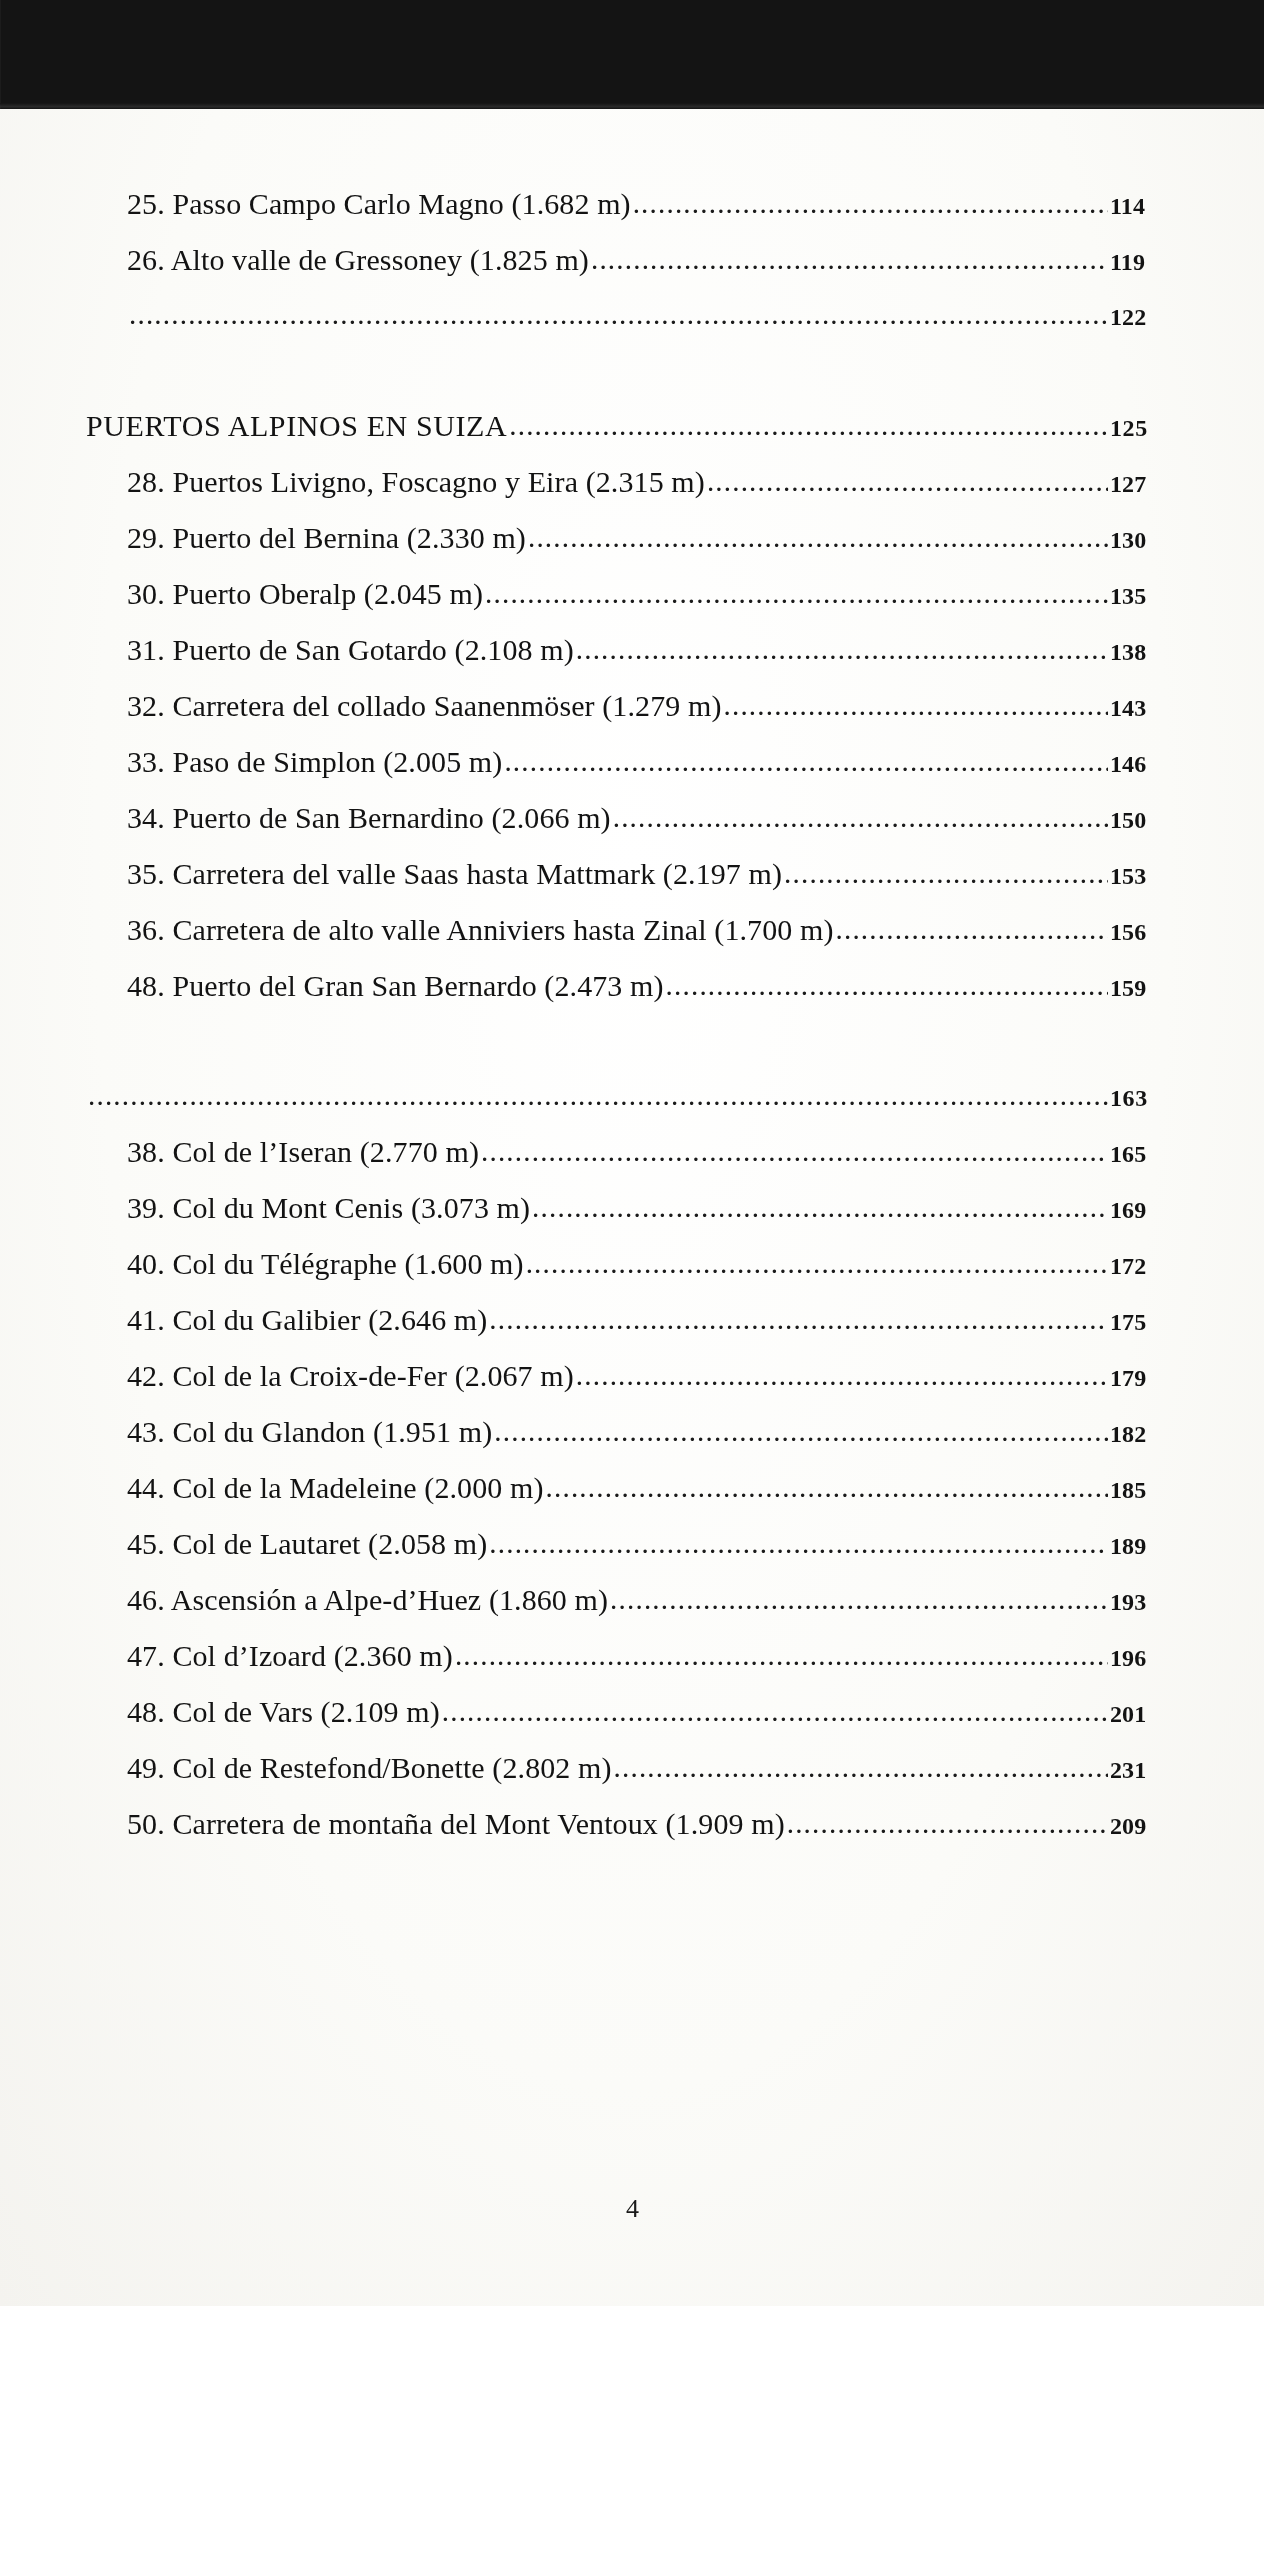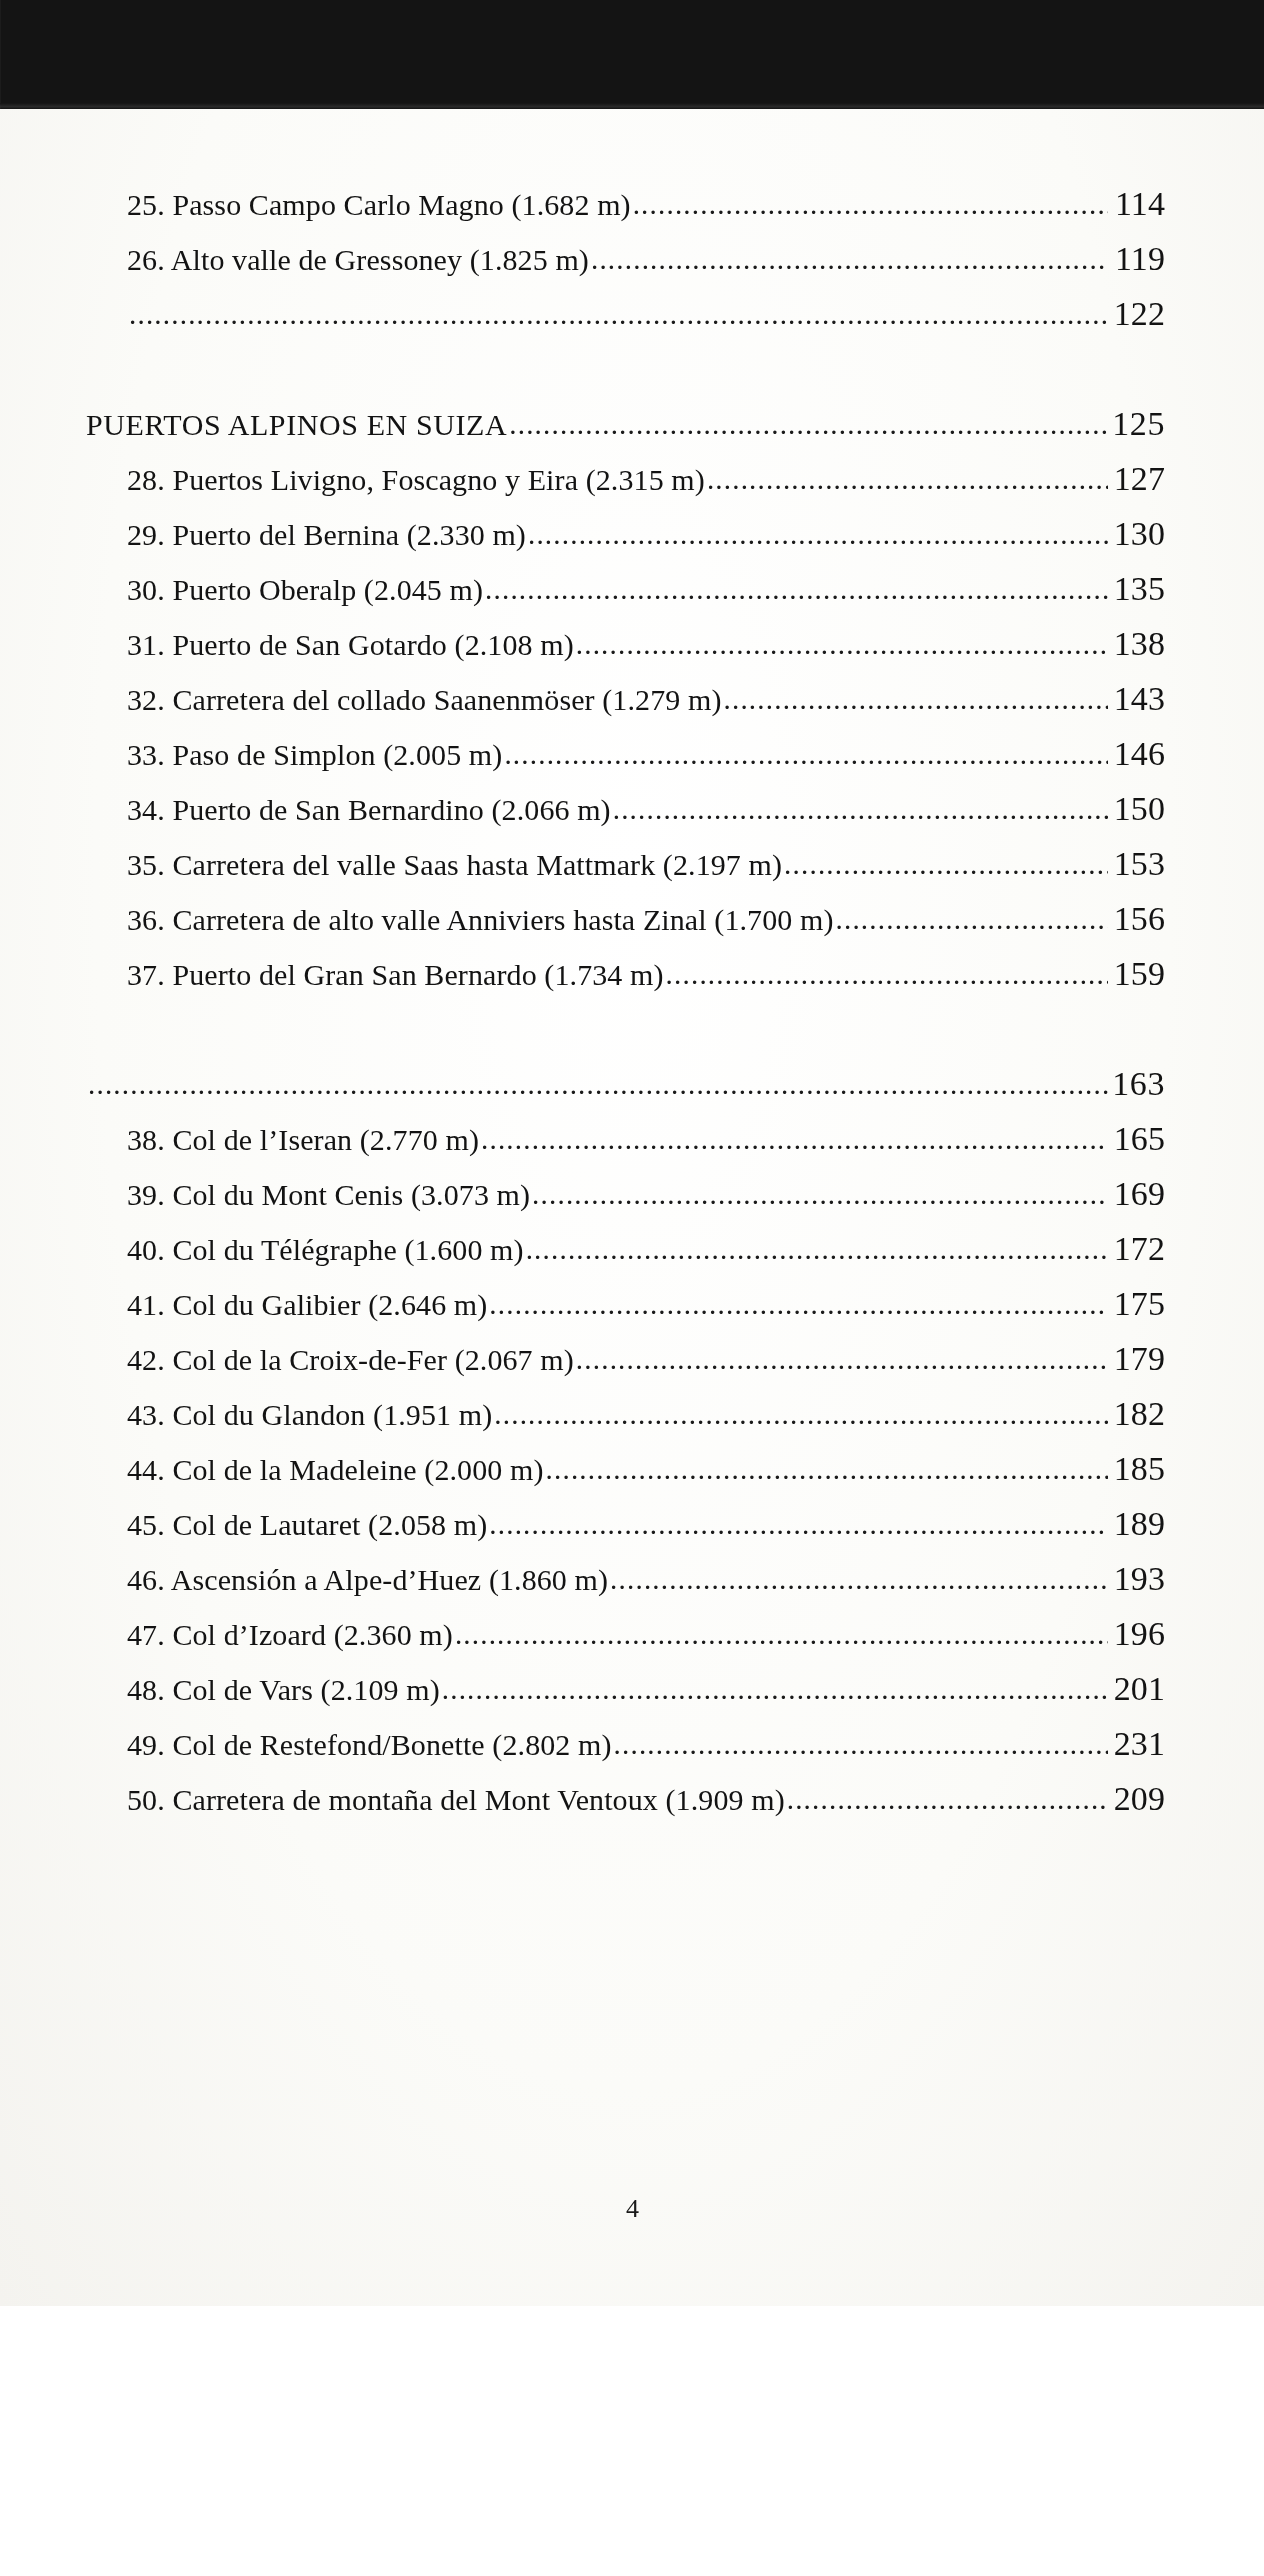--- a/index.html
+++ b/index.html
@@ -99,22 +99,22 @@
     position: relative;
     top: -1px;
     color: #1a1a1a;
     font-size: 29px;
     letter-spacing: 1.2px;
   }
 
   .entry .page-num {
     flex: 0 0 auto;
     min-width: 55px;
-    text-align: right;
-    font-size: 34px;
+    font-size: 24px;
+    font-weight: bold;
   }
 
   .folio {
     position: absolute;
     bottom: 82px;
     left: 0;
     width: 1265px;
     text-align: center;
     font-size: 26px;
     color: #1a1a1a;
@@ -191,21 +191,21 @@
           <span class="label">35. Carretera del valle Saas hasta Mattmark (2.197 m)</span>
           <span class="leader">............................................................................................................................................</span>
           <span class="page-num">153</span>
         </div>
         <div class="entry indent">
           <span class="label">36. Carretera de alto valle Anniviers hasta Zinal (1.700 m)</span>
           <span class="leader">............................................................................................................................................</span>
           <span class="page-num">156</span>
         </div>
         <div class="entry indent">
-          <span class="label">37. Puerto del Gran San Bernardo (1.734 m)</span>
+          <span class="label">48. Puerto del Gran San Bernardo (2.473 m)</span>
           <span class="leader">............................................................................................................................................</span>
           <span class="page-num">159</span>
         </div>
       </div>
       <div class="group-gap"></div>
       <div class="toc-group">
         <div class="entry section">
           <span class="leader">............................................................................................................................................</span>
           <span class="page-num">163</span>
         </div>

